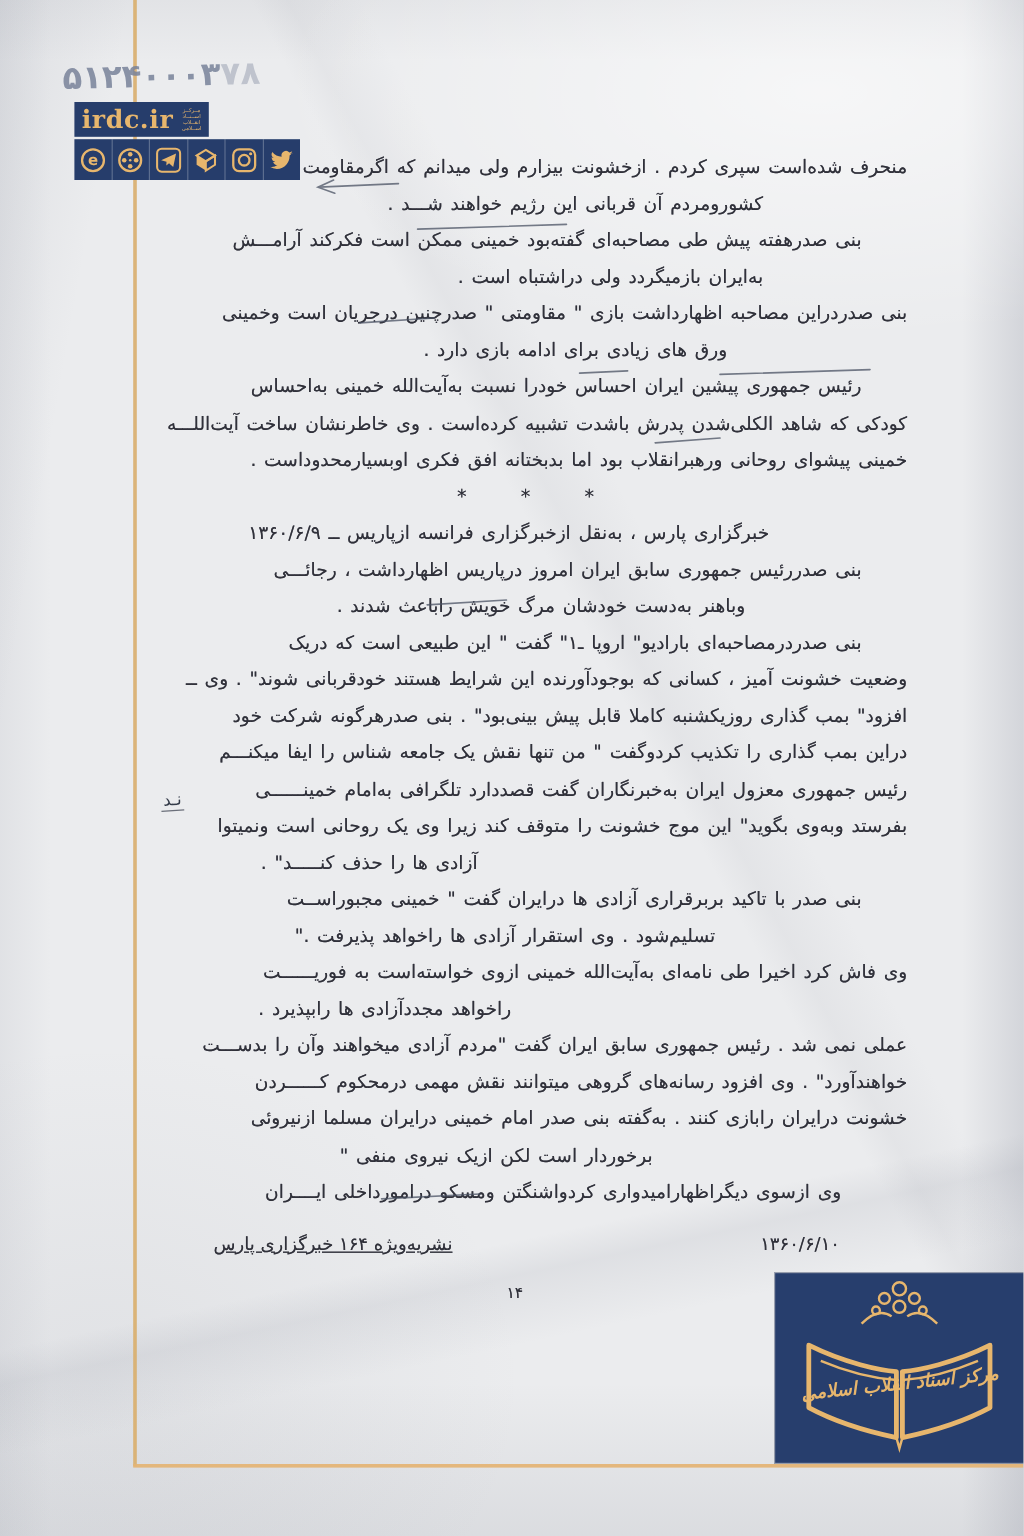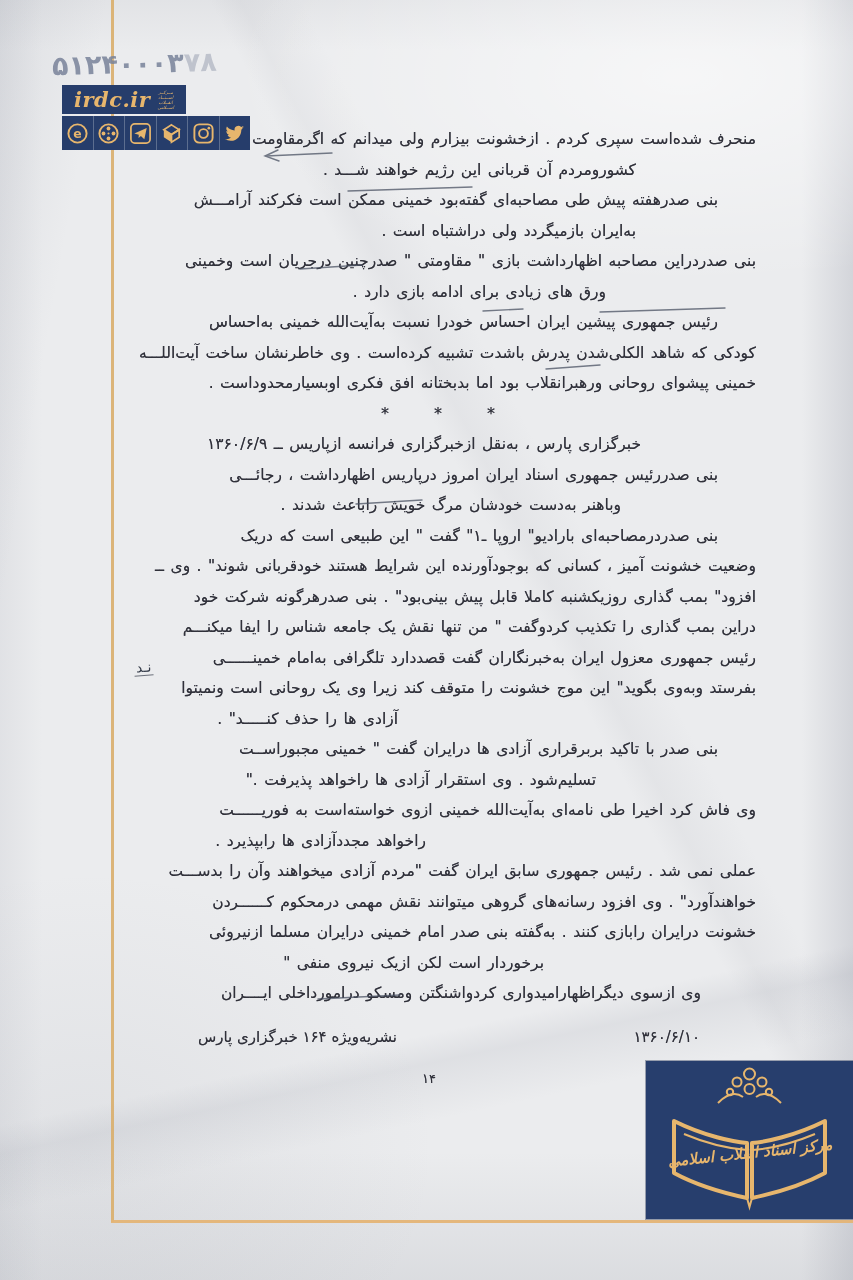--- a/index.html
+++ b/index.html
@@ -19,22 +19,22 @@
   
   .frame-v{position:absolute;left:111px;top:0;width:3px;height:1222px;background:#d9ae6b;opacity:.9;}
   .frame-h{position:absolute;left:111px;top:1220px;right:0;height:3px;background:#e4b476;opacity:.95;}
 
   
   .handnum{position:absolute;left:52px;top:48px;direction:ltr;font-size:27px;font-weight:bold;
     color:#79839a;letter-spacing:8px;transform:rotate(-1.5deg);opacity:.85;}
   .handnum .faint{opacity:.45;letter-spacing:4px;}
 
   
-  .irdc-badge{position:absolute;left:62px;top:85px;width:124px;height:29px;background:#263d6b;
-    display:flex;align-items:center;justify-content:center;gap:7px;z-index:4;font-style:italic;}
+  .irdc-badge{position:absolute;left:62px;top:85px;width:112px;height:29px;background:#263d6b;
+    display:flex;align-items:center;justify-content:center;gap:7px;z-index:4;}
   .irdc-text{color:#e7b66d;font-weight:bold;font-size:21px;letter-spacing:.5px;font-family:"DejaVu Serif",serif;line-height:1;}
   .irdc-emblem{display:flex;flex-direction:column;align-items:center;color:#e7b66d;font-size:4.5px;line-height:5px;direction:rtl;}
 
   
   .social-bar{position:absolute;left:62px;top:116px;height:34px;background:#263d6b;display:flex;z-index:4;}
   .social-cell{width:30.5px;height:34px;display:flex;align-items:center;justify-content:center;border-left:1px solid rgba(235,236,238,.28);}
   .social-cell:first-child{border-left:none;}
   .social-cell svg{width:23px;height:23px;}
 
   
@@ -49,21 +49,21 @@
     border-bottom:1px solid rgba(52,59,73,.7);padding:0 2px;z-index:3;direction:rtl;}
 
   
   .pen-marks{position:absolute;left:0;top:0;z-index:3;pointer-events:none;}
 
   
   .footer-row{position:absolute;top:1028px;left:122px;right:97px;height:24px;direction:rtl;
     color:#30313a;font-size:15px;z-index:1;text-shadow:0 0 .5px rgba(40,40,55,.6);}
   .f-date{position:absolute;right:56px;top:0;}
   .f-page{position:absolute;left:300px;top:-4px;font-size:13px;margin-top:47px;}
-  .f-pub{position:absolute;left:76px;top:0;}
+  .f-pub{position:absolute;left:56px;top:0;text-decoration:underline;}
 
   
   .bottom-logo{position:absolute;left:646px;top:1061px;width:207px;height:158px;background:#273e6d;z-index:4;
     box-shadow:0 0 0 1px rgba(30,45,80,.4);}
   .bottom-logo svg{position:absolute;left:0;top:0;}
   .logo-title{position:absolute;left:50%;top:92px;transform:translate(-50%,-50%) rotate(-6deg);
     color:#e7b66d;font-size:15px;font-weight:bold;white-space:nowrap;direction:rtl;
     font-family:"DejaVu Serif",serif;font-style:italic;}
 </style>
 </head>
@@ -146,21 +146,21 @@
     <div>
       <span class="ln" style="padding-right:38px">رئیس جمهوری پیشین ایران احساس خودرا نسبت به‌آیت‌الله خمینی به‌احساس</span>
       <span class="ln">کودکی که شاهد الکلی‌شدن پدرش باشدت تشبیه کرده‌است . وی خاطرنشان ساخت آیت‌اللـــه</span>
       <span class="ln">خمینی پیشوای روحانی ورهبرانقلاب بود اما بدبختانه افق فکری اوبسیارمحدوداست .</span>
     </div>
     <div class="ln sep">* * *</div>
     <div>
       <span class="ln" style="padding-right:115px">خبرگزاری پارس ، به‌نقل ازخبرگزاری فرانسه ازپاریس ــ ۱۳۶۰/۶/۹</span>
     </div>
     <div>
-      <span class="ln" style="padding-right:38px">بنی صدررئیس جمهوری اسناد ایران امروز درپاریس اظهارداشت ، رجائـــی</span>
+      <span class="ln" style="padding-right:38px">بنی صدررئیس جمهوری سابق ایران امروز درپاریس اظهارداشت ، رجائـــی</span>
       <span class="ln" style="padding-right:135px">وباهنر به‌دست خودشان مرگ خویش راباعث شدند .</span>
     </div>
     <div>
       <span class="ln" style="padding-right:38px">بنی صدردرمصاحبه‌ای بارادیو" اروپا ـ۱" گفت " این طبیعی است که دریک</span>
       <span class="ln">وضعیت خشونت آمیز ، کسانی که بوجودآورنده این شرایط هستند خودقربانی شوند" . وی ــ</span>
       <span class="ln">افزود" بمب گذاری روزیکشنبه کاملا قابل پیش بینی‌بود" . بنی صدرهرگونه شرکت خود</span>
       <span class="ln">دراین بمب گذاری را تکذیب کردوگفت " من تنها نقش یک جامعه شناس را ایفا میکنـــم</span>
     </div>
     <div>
       <span class="ln">رئیس جمهوری معزول ایران به‌خبرنگاران گفت قصددارد تلگرافی به‌امام خمینــــــی</span>

